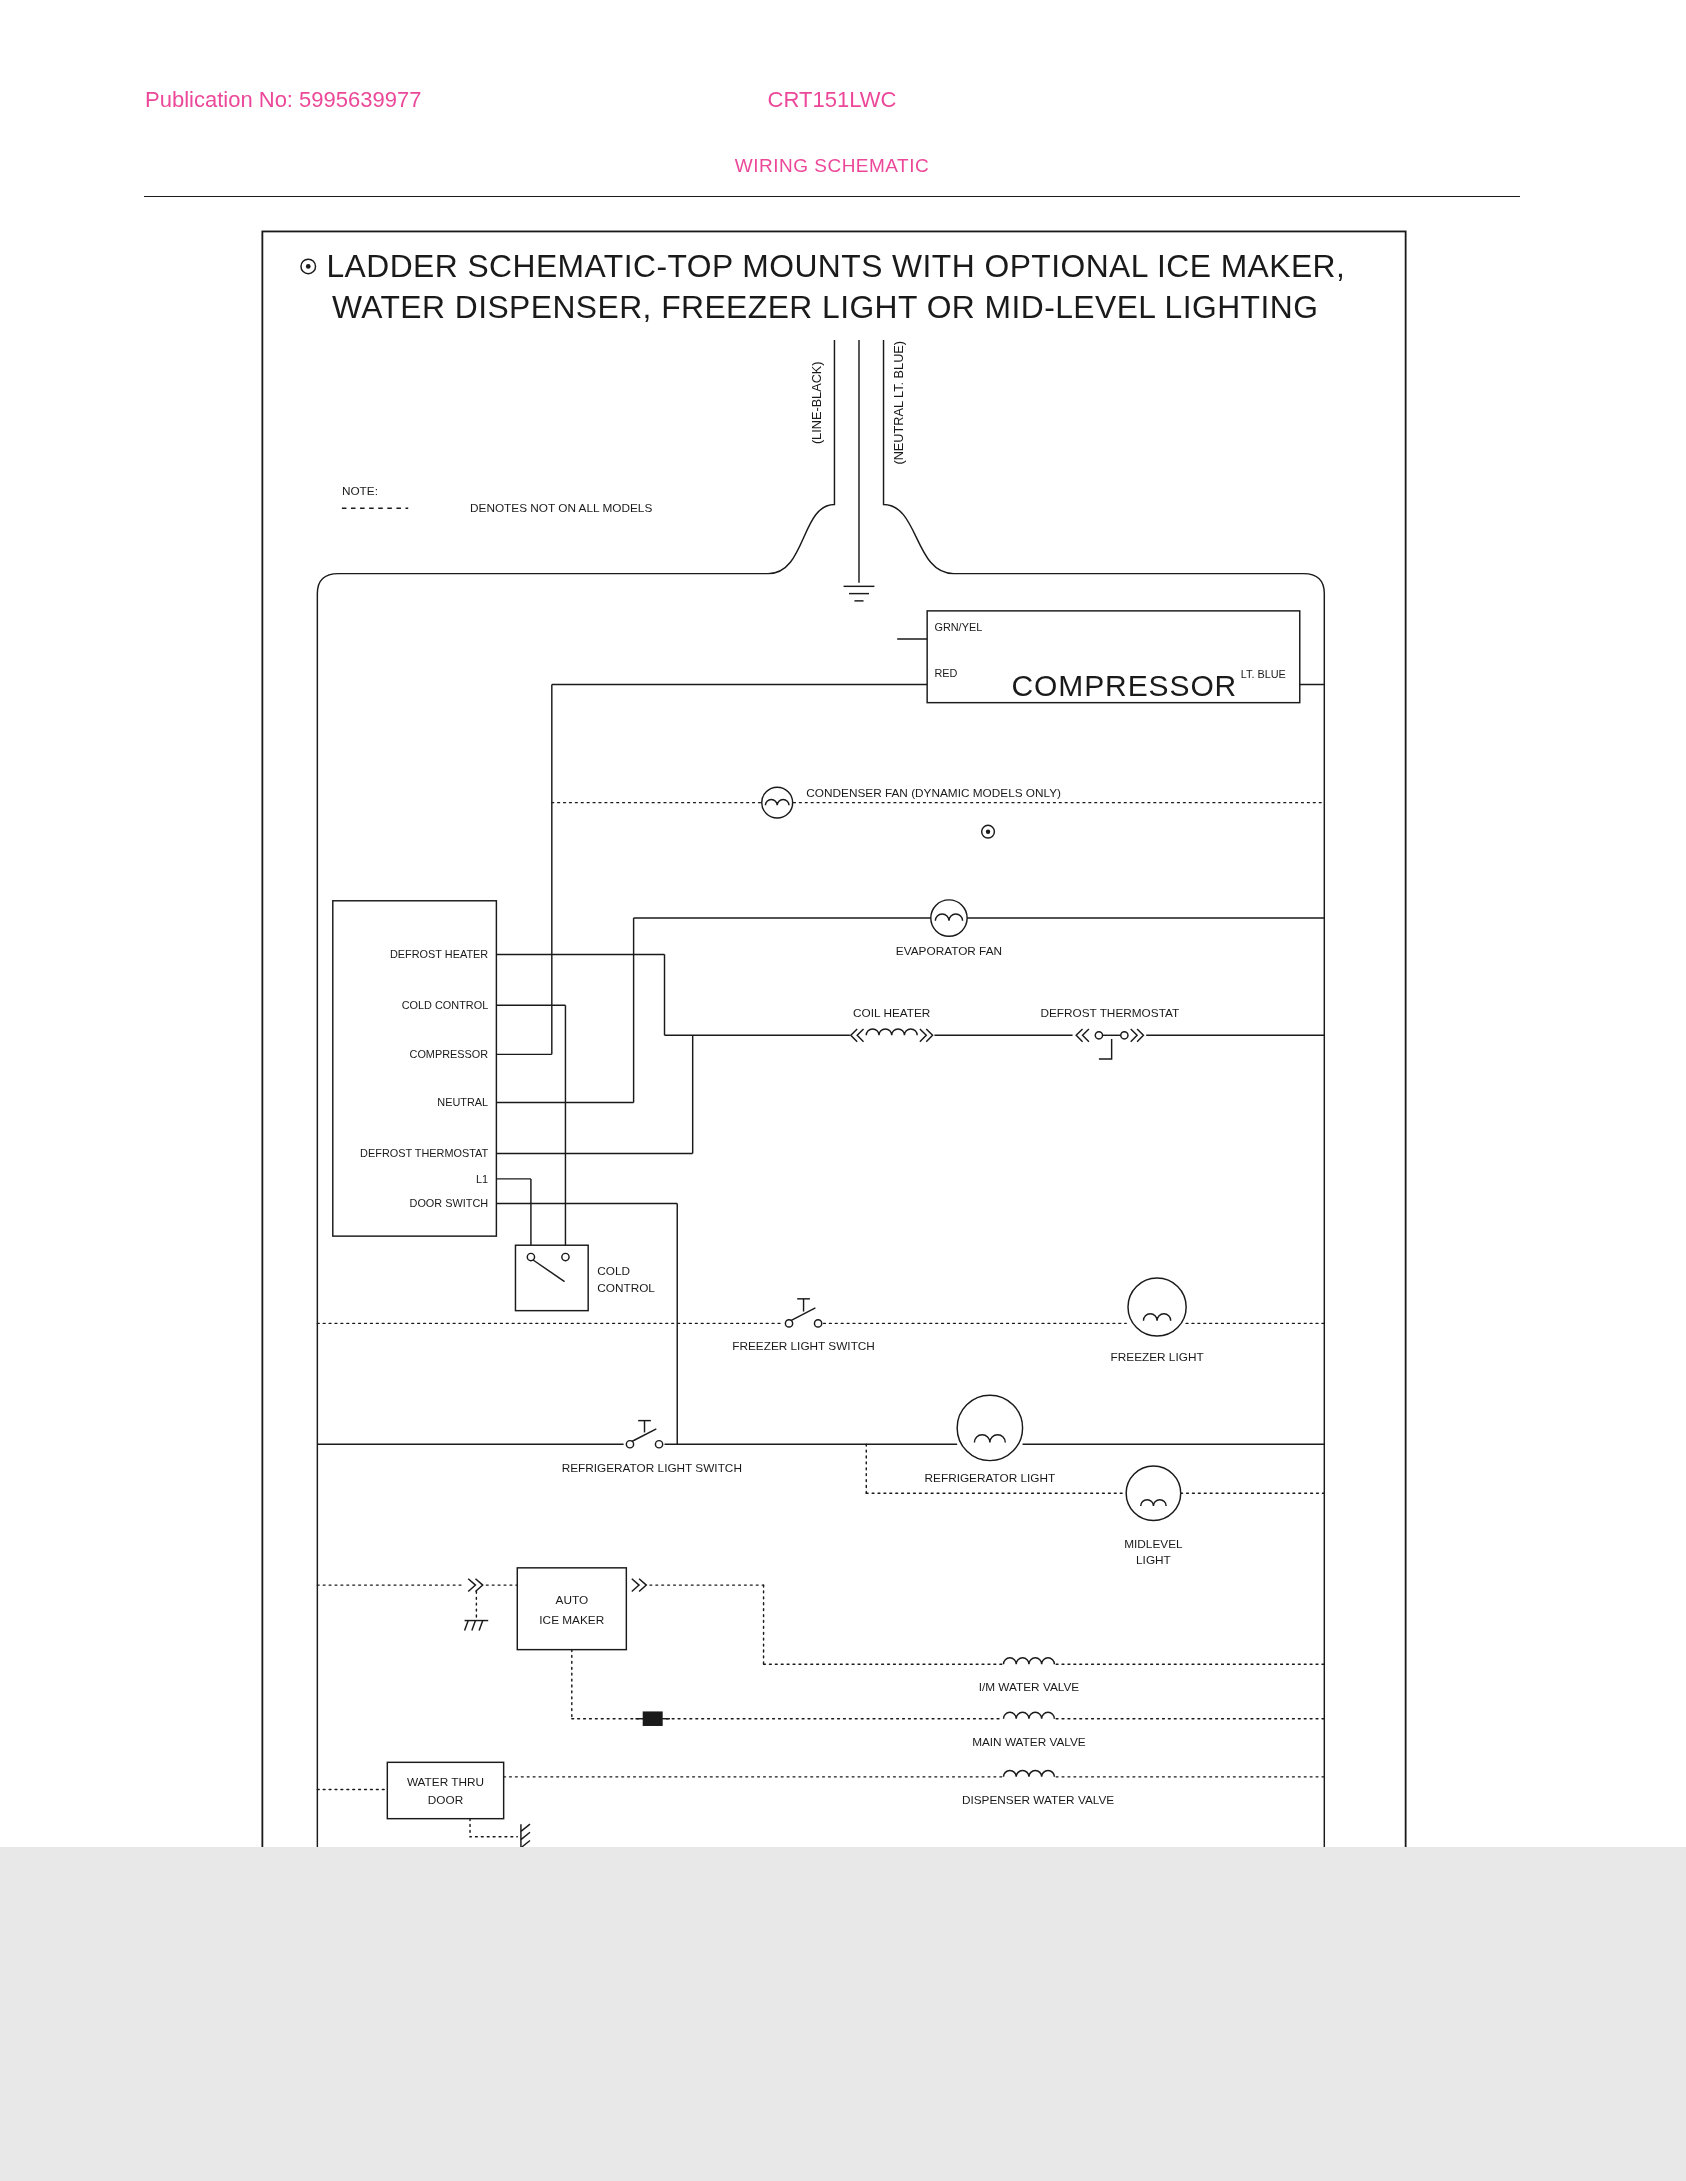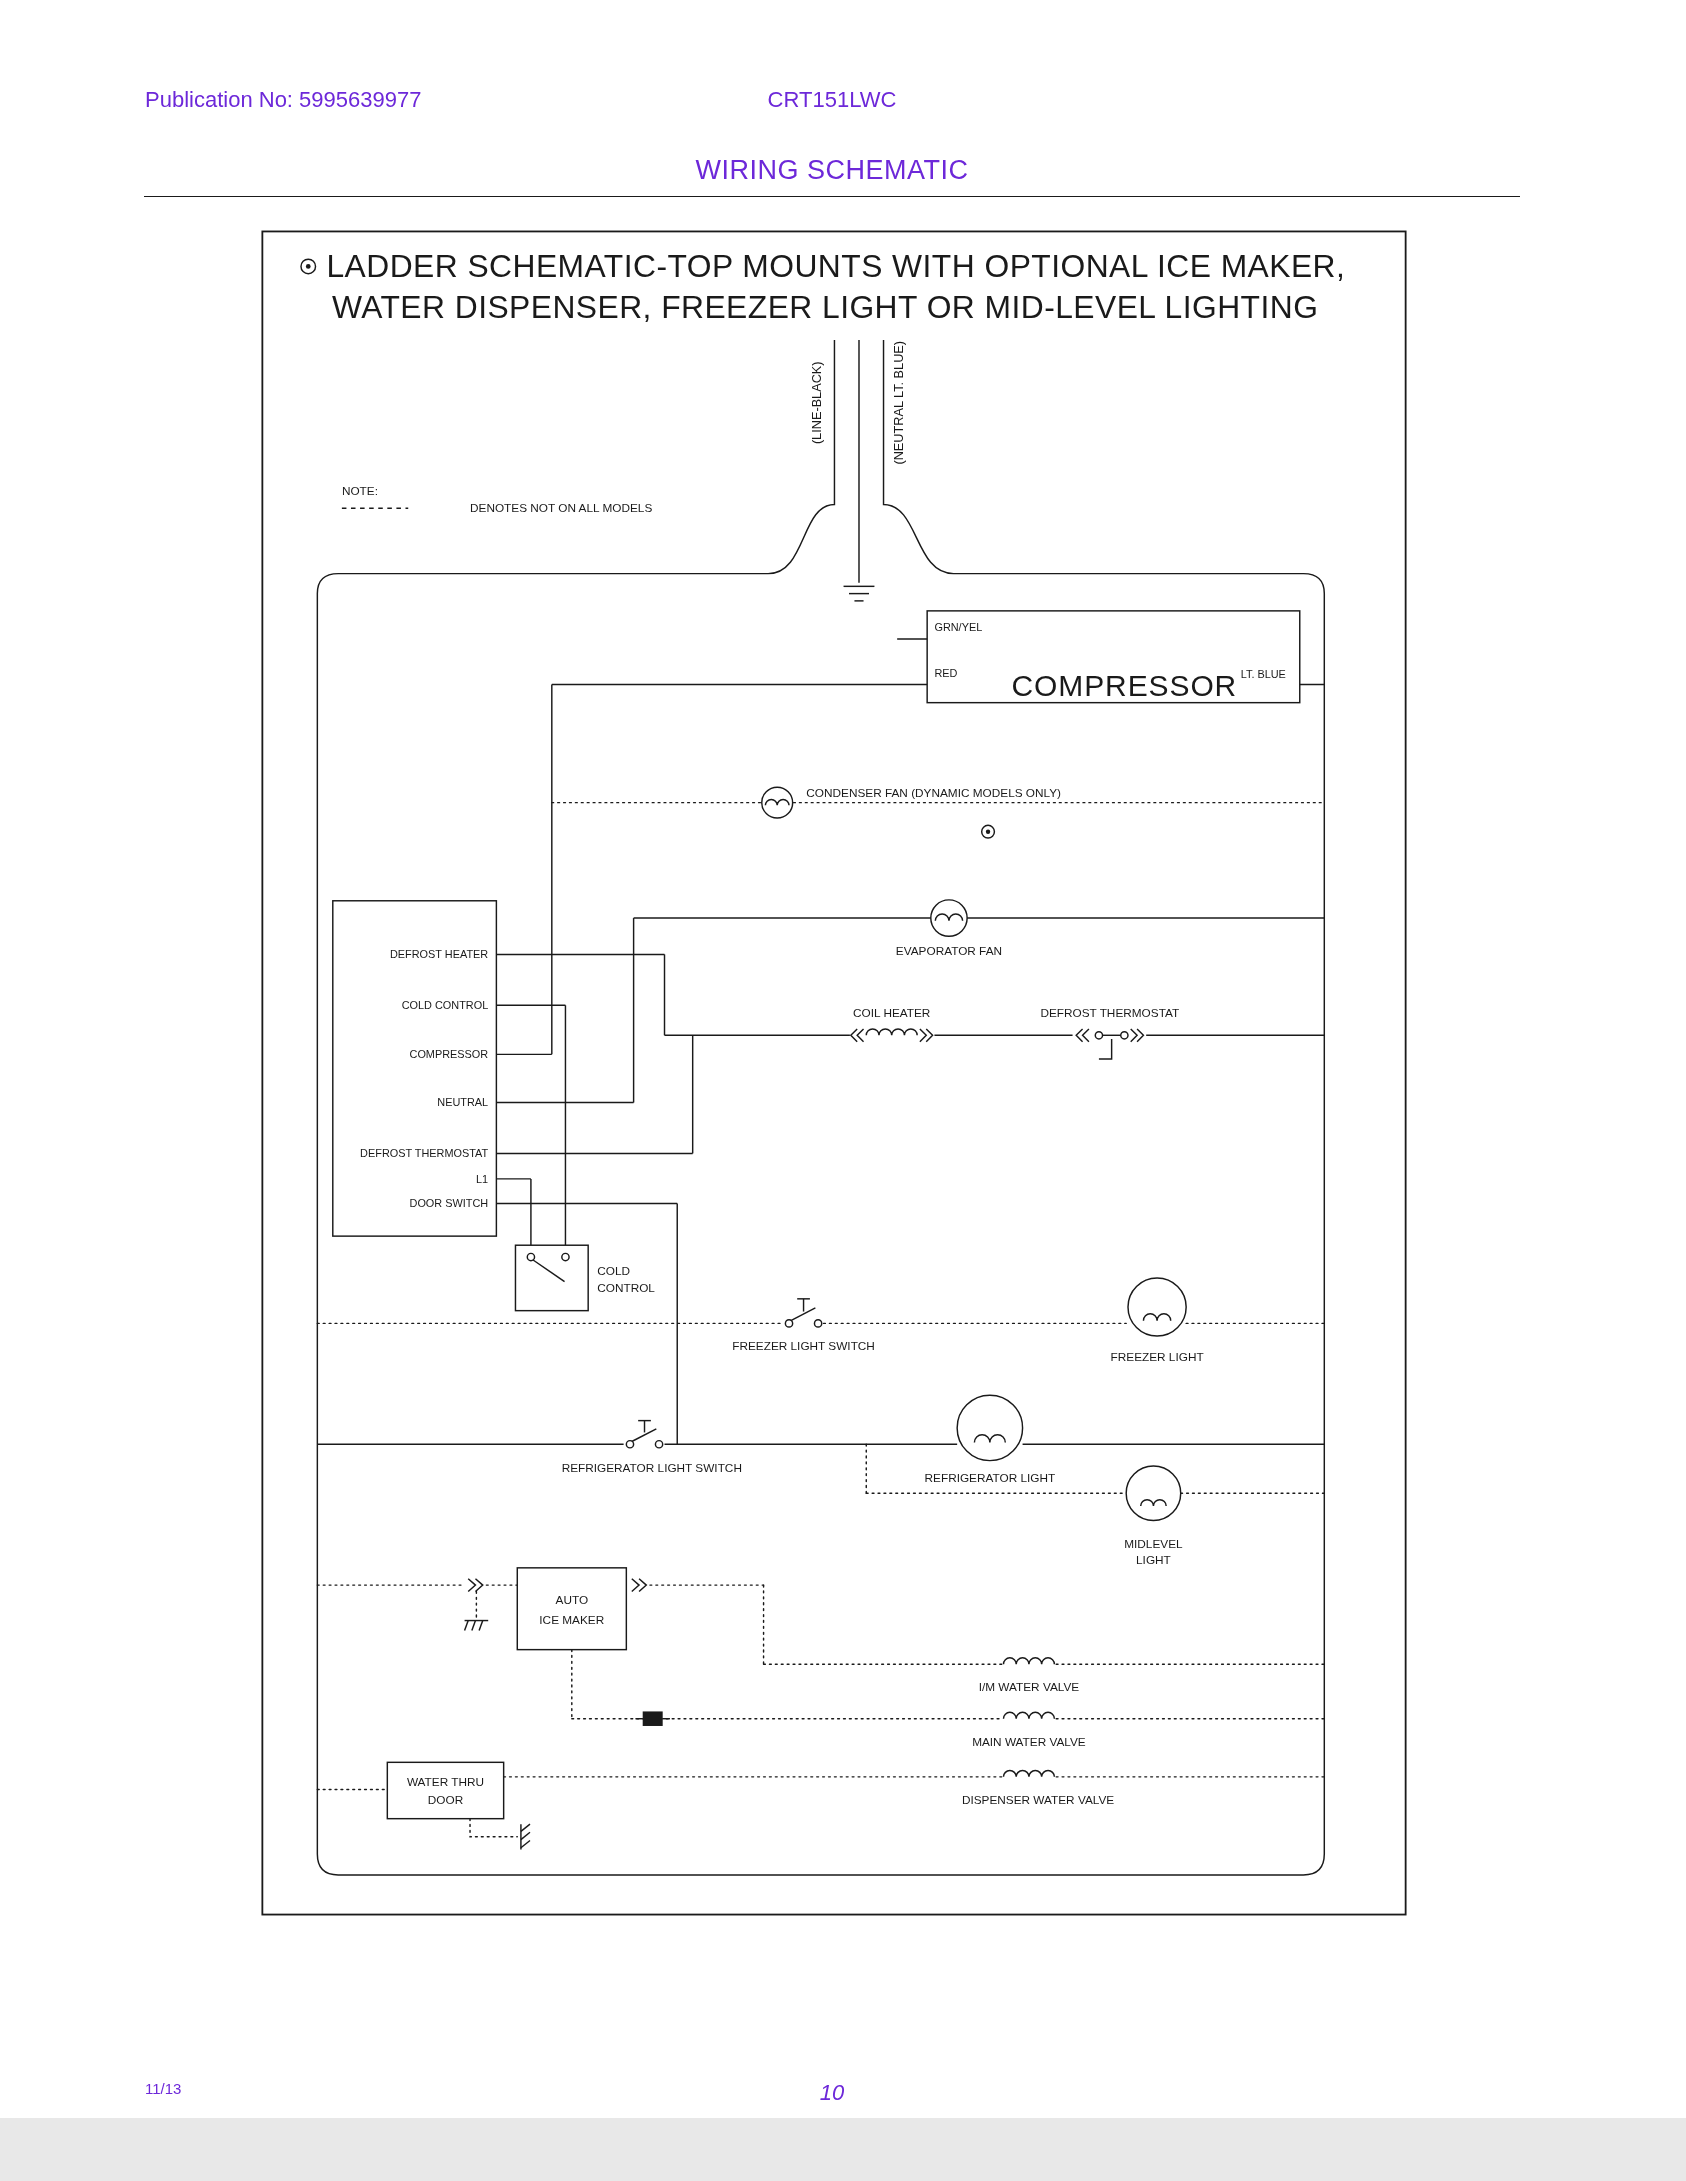--- a/index.html
+++ b/index.html
@@ -1,27 +1,27 @@
 <!DOCTYPE html>
 <html style="font-size:14.5px"><head>
 <meta charset="utf-8">
 <style>
   html,body{margin:0;padding:0;background:#e8e8e8;}
   .page{
     position:relative;
-    width:1686px;height:2118px;
+    width:1686px;height:1847px;
     background:#ffffff;
     font-family:"Liberation Sans",sans-serif;
-    color:#6d28d9;
+    color:#ec4899;
     overflow:hidden;
   }
   .abs{position:absolute;}
   .pub{left:145px;top:87px;font-size:22px;}
   .model-row{left:144px;top:87px;width:1376px;text-align:center;font-size:22px;}
-  .sec-title{left:144px;top:155px;width:1376px;text-align:center;font-size:27px;letter-spacing:0.5px;}
+  .sec-title{left:144px;top:155px;width:1376px;text-align:center;font-size:19px;letter-spacing:0.5px;}
   .rule{left:144px;top:196px;width:1376px;border-top:1.8px solid #1a1a1a;height:0;}
   .footer-date{left:145px;top:2080px;font-size:15px;}
   .footer-page{left:144px;top:2080px;width:1376px;text-align:center;font-size:22px;font-style:italic;}
   .schem{left:261px;top:230px;}
 
   
   .w{stroke:#1a1a1a;stroke-width:1.6;fill:none;}
   .w2{stroke:#1a1a1a;stroke-width:2;fill:none;}
   .d{stroke-dasharray:2 4.5;stroke-linecap:round;}
   .nd{stroke-dasharray:5 5;}

